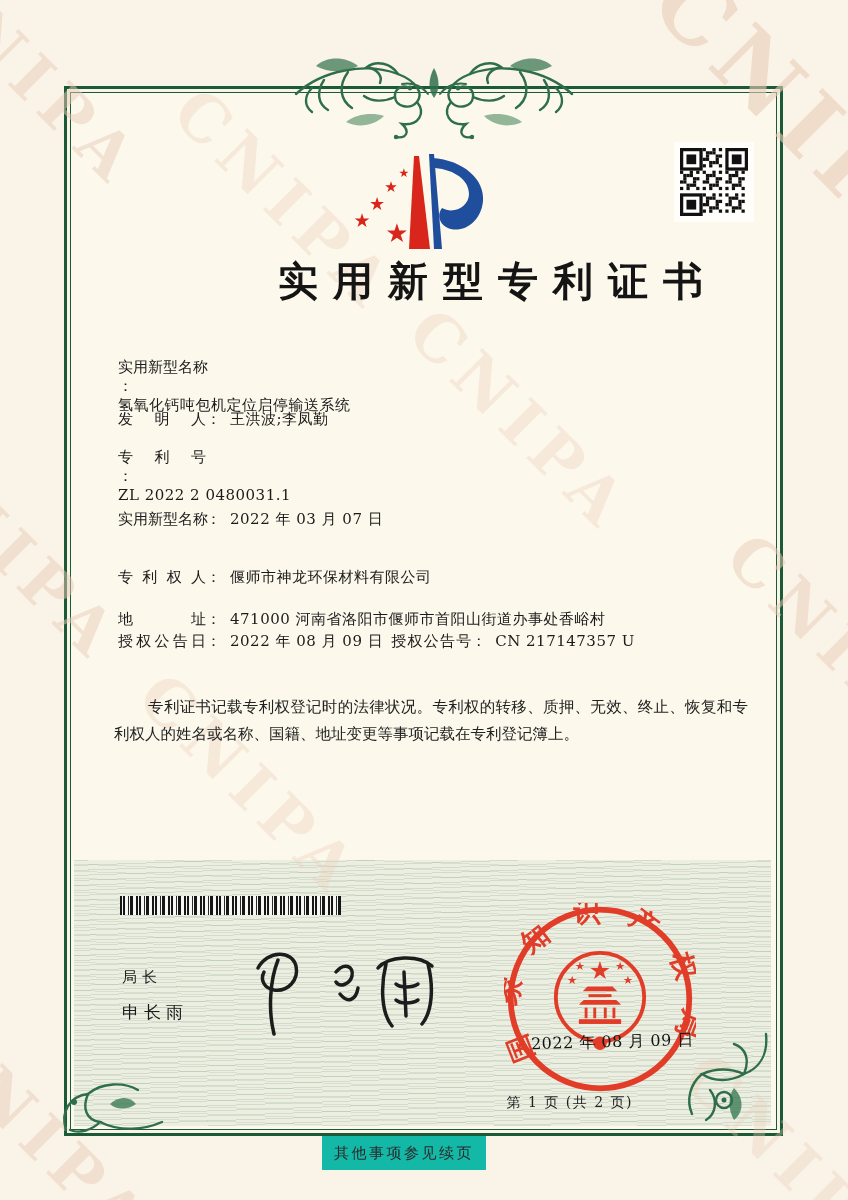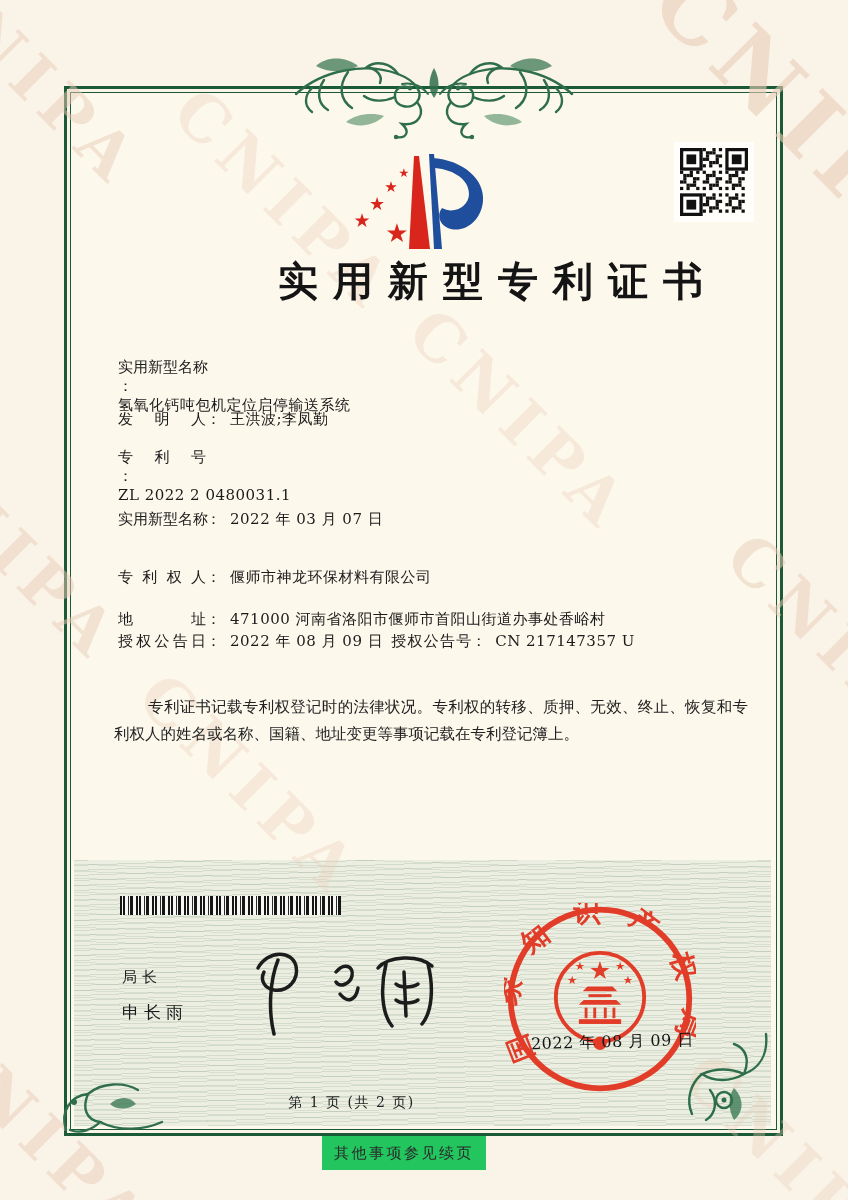--- a/index.html
+++ b/index.html
@@ -51,23 +51,23 @@
   .barcode{
     left:120px;top:896px;width:221px;height:19px;
     background:repeating-linear-gradient(90deg,
       #161616 0 2px,#f7f7f3 2px 3px,#161616 3px 5px,#f7f7f3 5px 8px,
       #2a2a2a 8px 9px,#f7f7f3 9px 10px,#161616 10px 13px,#f7f7f3 13px 16px);
   }
   .qr-box{left:674px;top:142px;width:80px;height:80px;background:#fffefb;display:flex;align-items:center;justify-content:center;}
   .sig-title{left:122px;top:968px;font-size:15px;letter-spacing:5px;color:#1b1b1b;}
   .sig-name{left:122px;top:1001px;font-size:17px;letter-spacing:5px;color:#1b1b1b;}
   .seal-date{left:531px;top:1032px;font-size:16px;letter-spacing:.5px;color:#151515;transform:rotate(-1.5deg);font-weight:500;white-space:nowrap;}
-  .page-num{left:70px;top:1094px;width:563px;text-align:center;font-size:14px;letter-spacing:1.5px;color:#222;}
+  .page-num{left:70px;top:1094px;width:563px;text-align:right;font-size:14px;letter-spacing:1.5px;color:#222;}
   .footer-box{
-    left:322px;top:1136px;width:164px;height:34px;background:#22c55e;
+    left:322px;top:1136px;width:164px;height:34px;background:#14b8a6;
     display:flex;align-items:center;justify-content:center;
     font-size:15px;letter-spacing:2.5px;color:#2a2a2a;
   }
 </style>
 </head>
 <body>
 
 <div class="frame"></div>
 <div class="band"></div>
 

